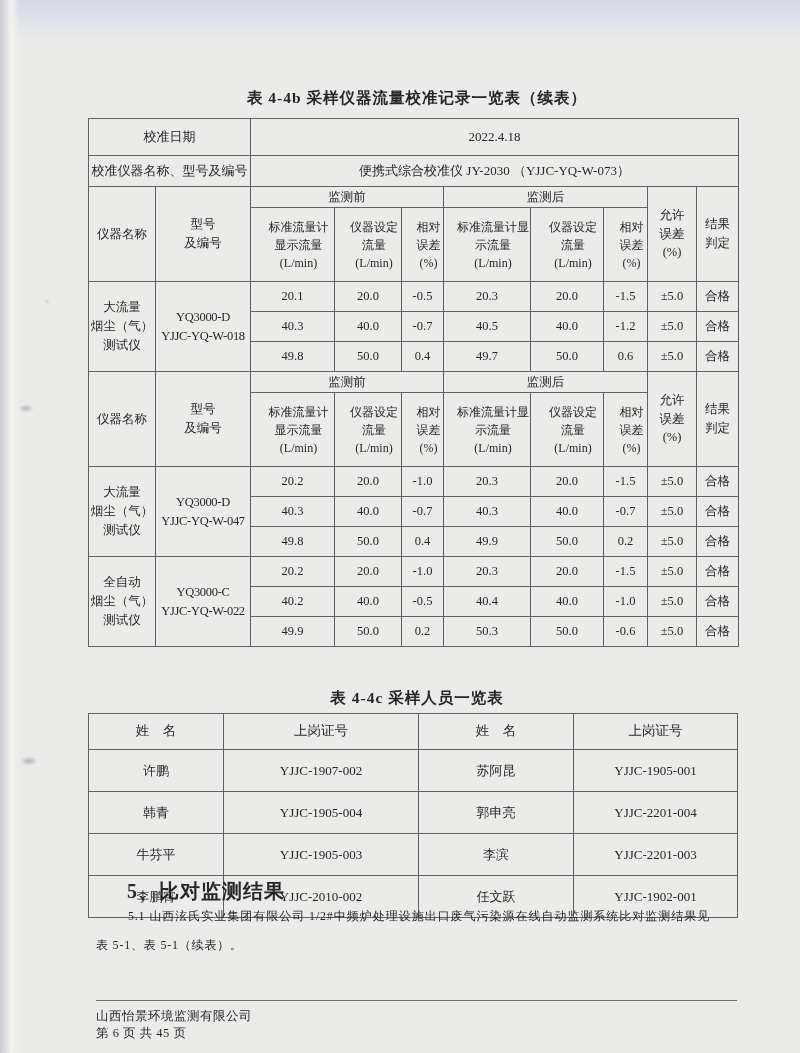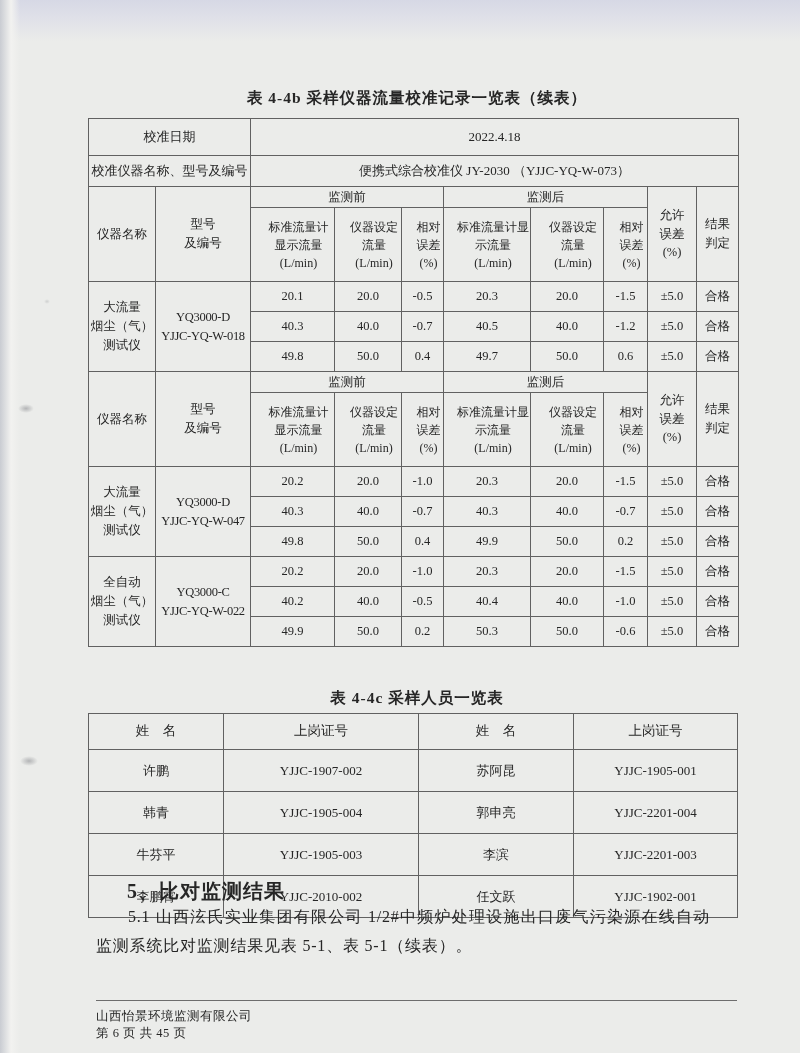--- a/index.html
+++ b/index.html
@@ -59,21 +59,21 @@
   .t4c tr.hh td { height:36px; font-size:13.5px; }
   .t4c tr.pr td { height:42px; font-size:13px; }
 
   
   .sec5-heading {
     position:absolute; left:127px; top:878px;
     font-size:20px; font-weight:bold; letter-spacing:1px;
   }
   .sec5-para {
     position:absolute; left:96px; top:902px; width:614px;
-    font-size:16px; line-height:29px; text-indent:32px;
+    font-size:12px; line-height:29px; text-indent:32px;
     letter-spacing:0.8px; text-align:justify;
   }
 
   
   .footer {
     position:absolute; left:96px; top:1000px; width:641px;
     border-top:1px solid #6d6d6d; padding-top:7px;
     display:flex; justify-content:space-between;
     font-size:12.5px; letter-spacing:0.5px;flex-direction:column;
   }

